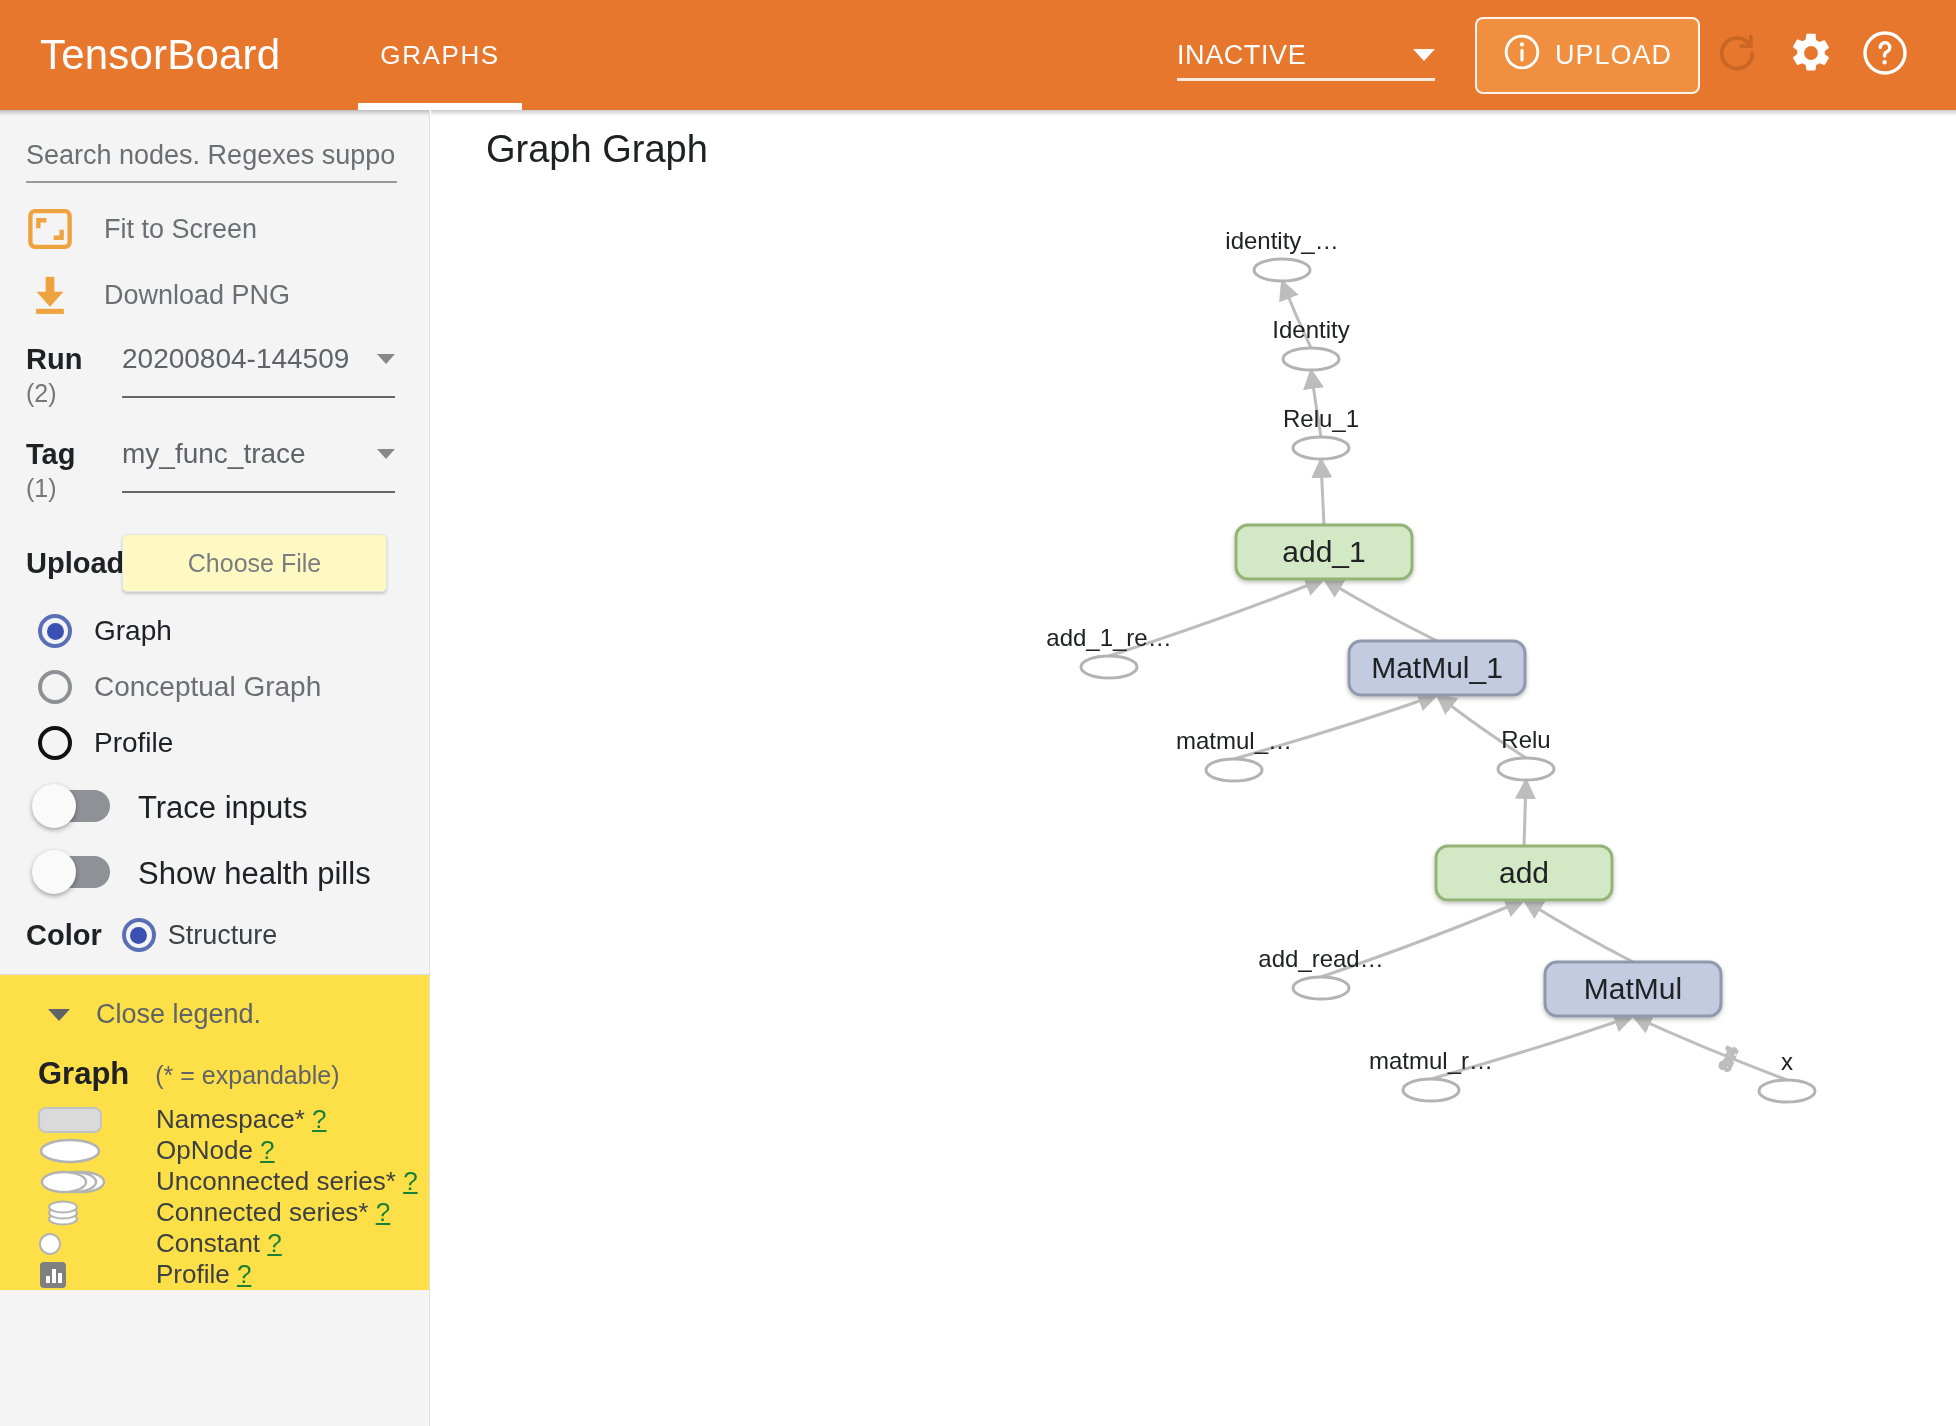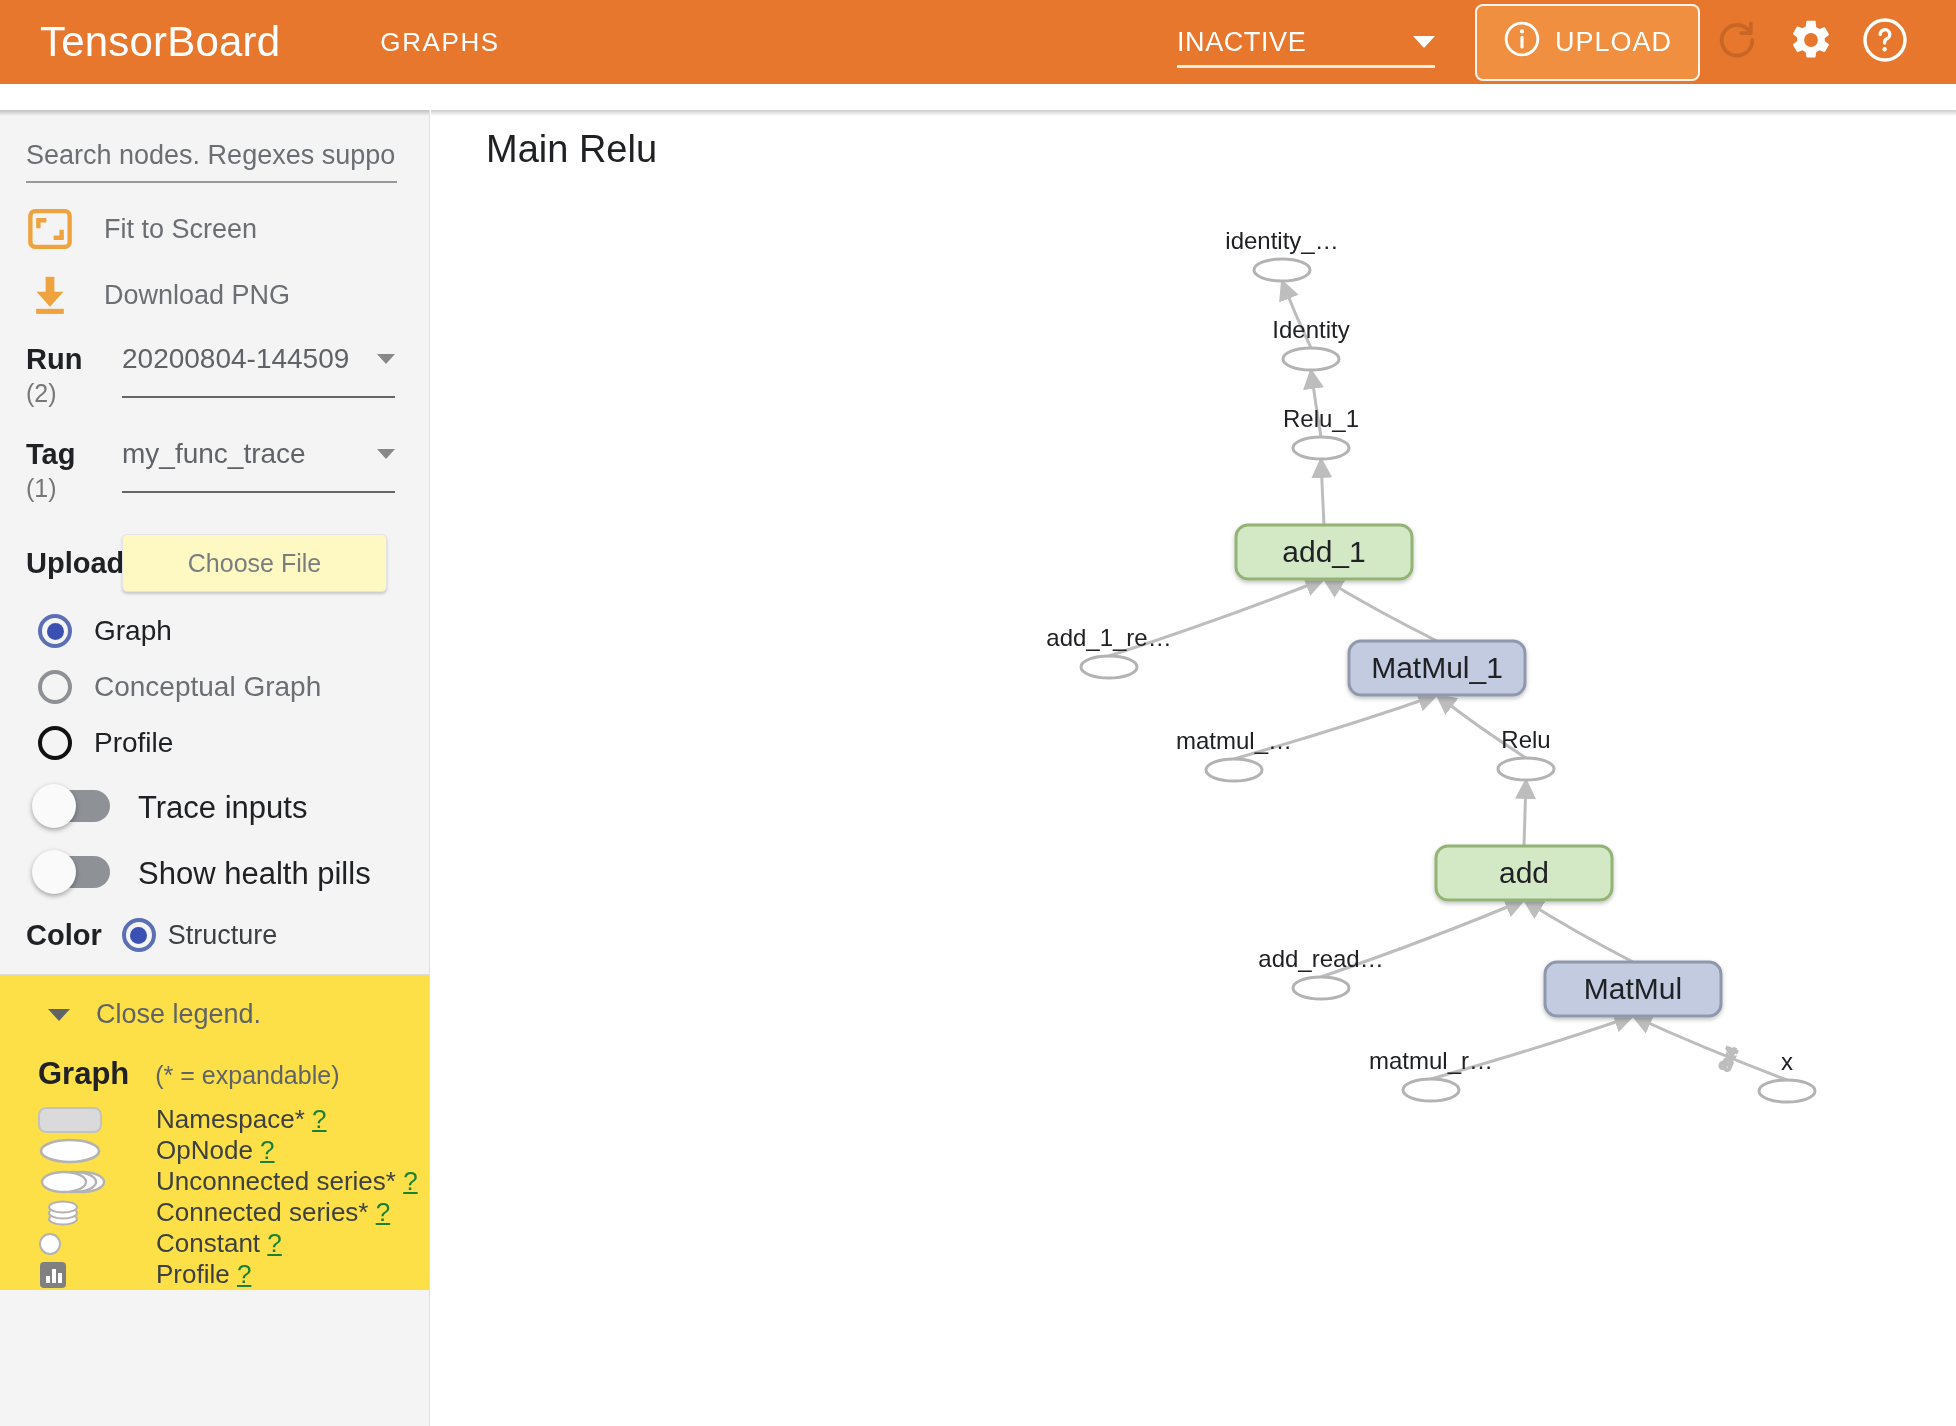--- a/index.html
+++ b/index.html
@@ -7,21 +7,21 @@
     width:1956px;height:1426px;
     font-family:"Liberation Sans", sans-serif;
     background:#ffffff;
     overflow:hidden;
     -webkit-font-smoothing:antialiased;
   }
   .app{position:relative;width:1956px;height:1426px;}
 
   
   .topbar{
-    position:absolute;left:0;top:0;width:1956px;height:84px;
+    position:absolute;left:0;top:0;width:1956px;height:110px;
     background:#e8772e;
     display:flex;align-items:center;
   }
   .brand{
     color:#fff;font-size:42px;letter-spacing:.2px;
     margin-left:40px;margin-right:78px;line-height:1;
   }
   .tabs{display:flex;align-items:stretch;height:110px;}
   .tab{
     position:relative;display:flex;align-items:center;
@@ -379,21 +379,21 @@
             <rect x="14" y="9" width="4" height="14" fill="#fff"></rect>
             <rect x="20" y="13" width="4" height="10" fill="#fff"></rect>
           </svg>
         </span>
         <span class="legend-text"><span>Profile</span> <span class="qlink">?</span></span>
       </div>
     </div>
   </div>
 
   <div class="main">
-    <div class="main-title">Main Relu</div>
+    <div class="main-title">Graph Graph</div>
 
     <svg class="graph-svg" viewBox="0 0 1525 1316">
       <defs>
         <marker id="arrow" viewBox="0 0 10 10" refX="9" refY="5" markerWidth="7" markerHeight="7" orient="auto-start-reverse">
           <path d="M 0 0 L 10 5 L 0 10 z" fill="#bdbdbd"></path>
         </marker>
         <filter id="nshadow" x="-30%" y="-40%" width="160%" height="200%">
           <feDropShadow dx="0" dy="2" stdDeviation="2" flood-color="#000" flood-opacity="0.25"></feDropShadow>
         </filter>
       </defs>

